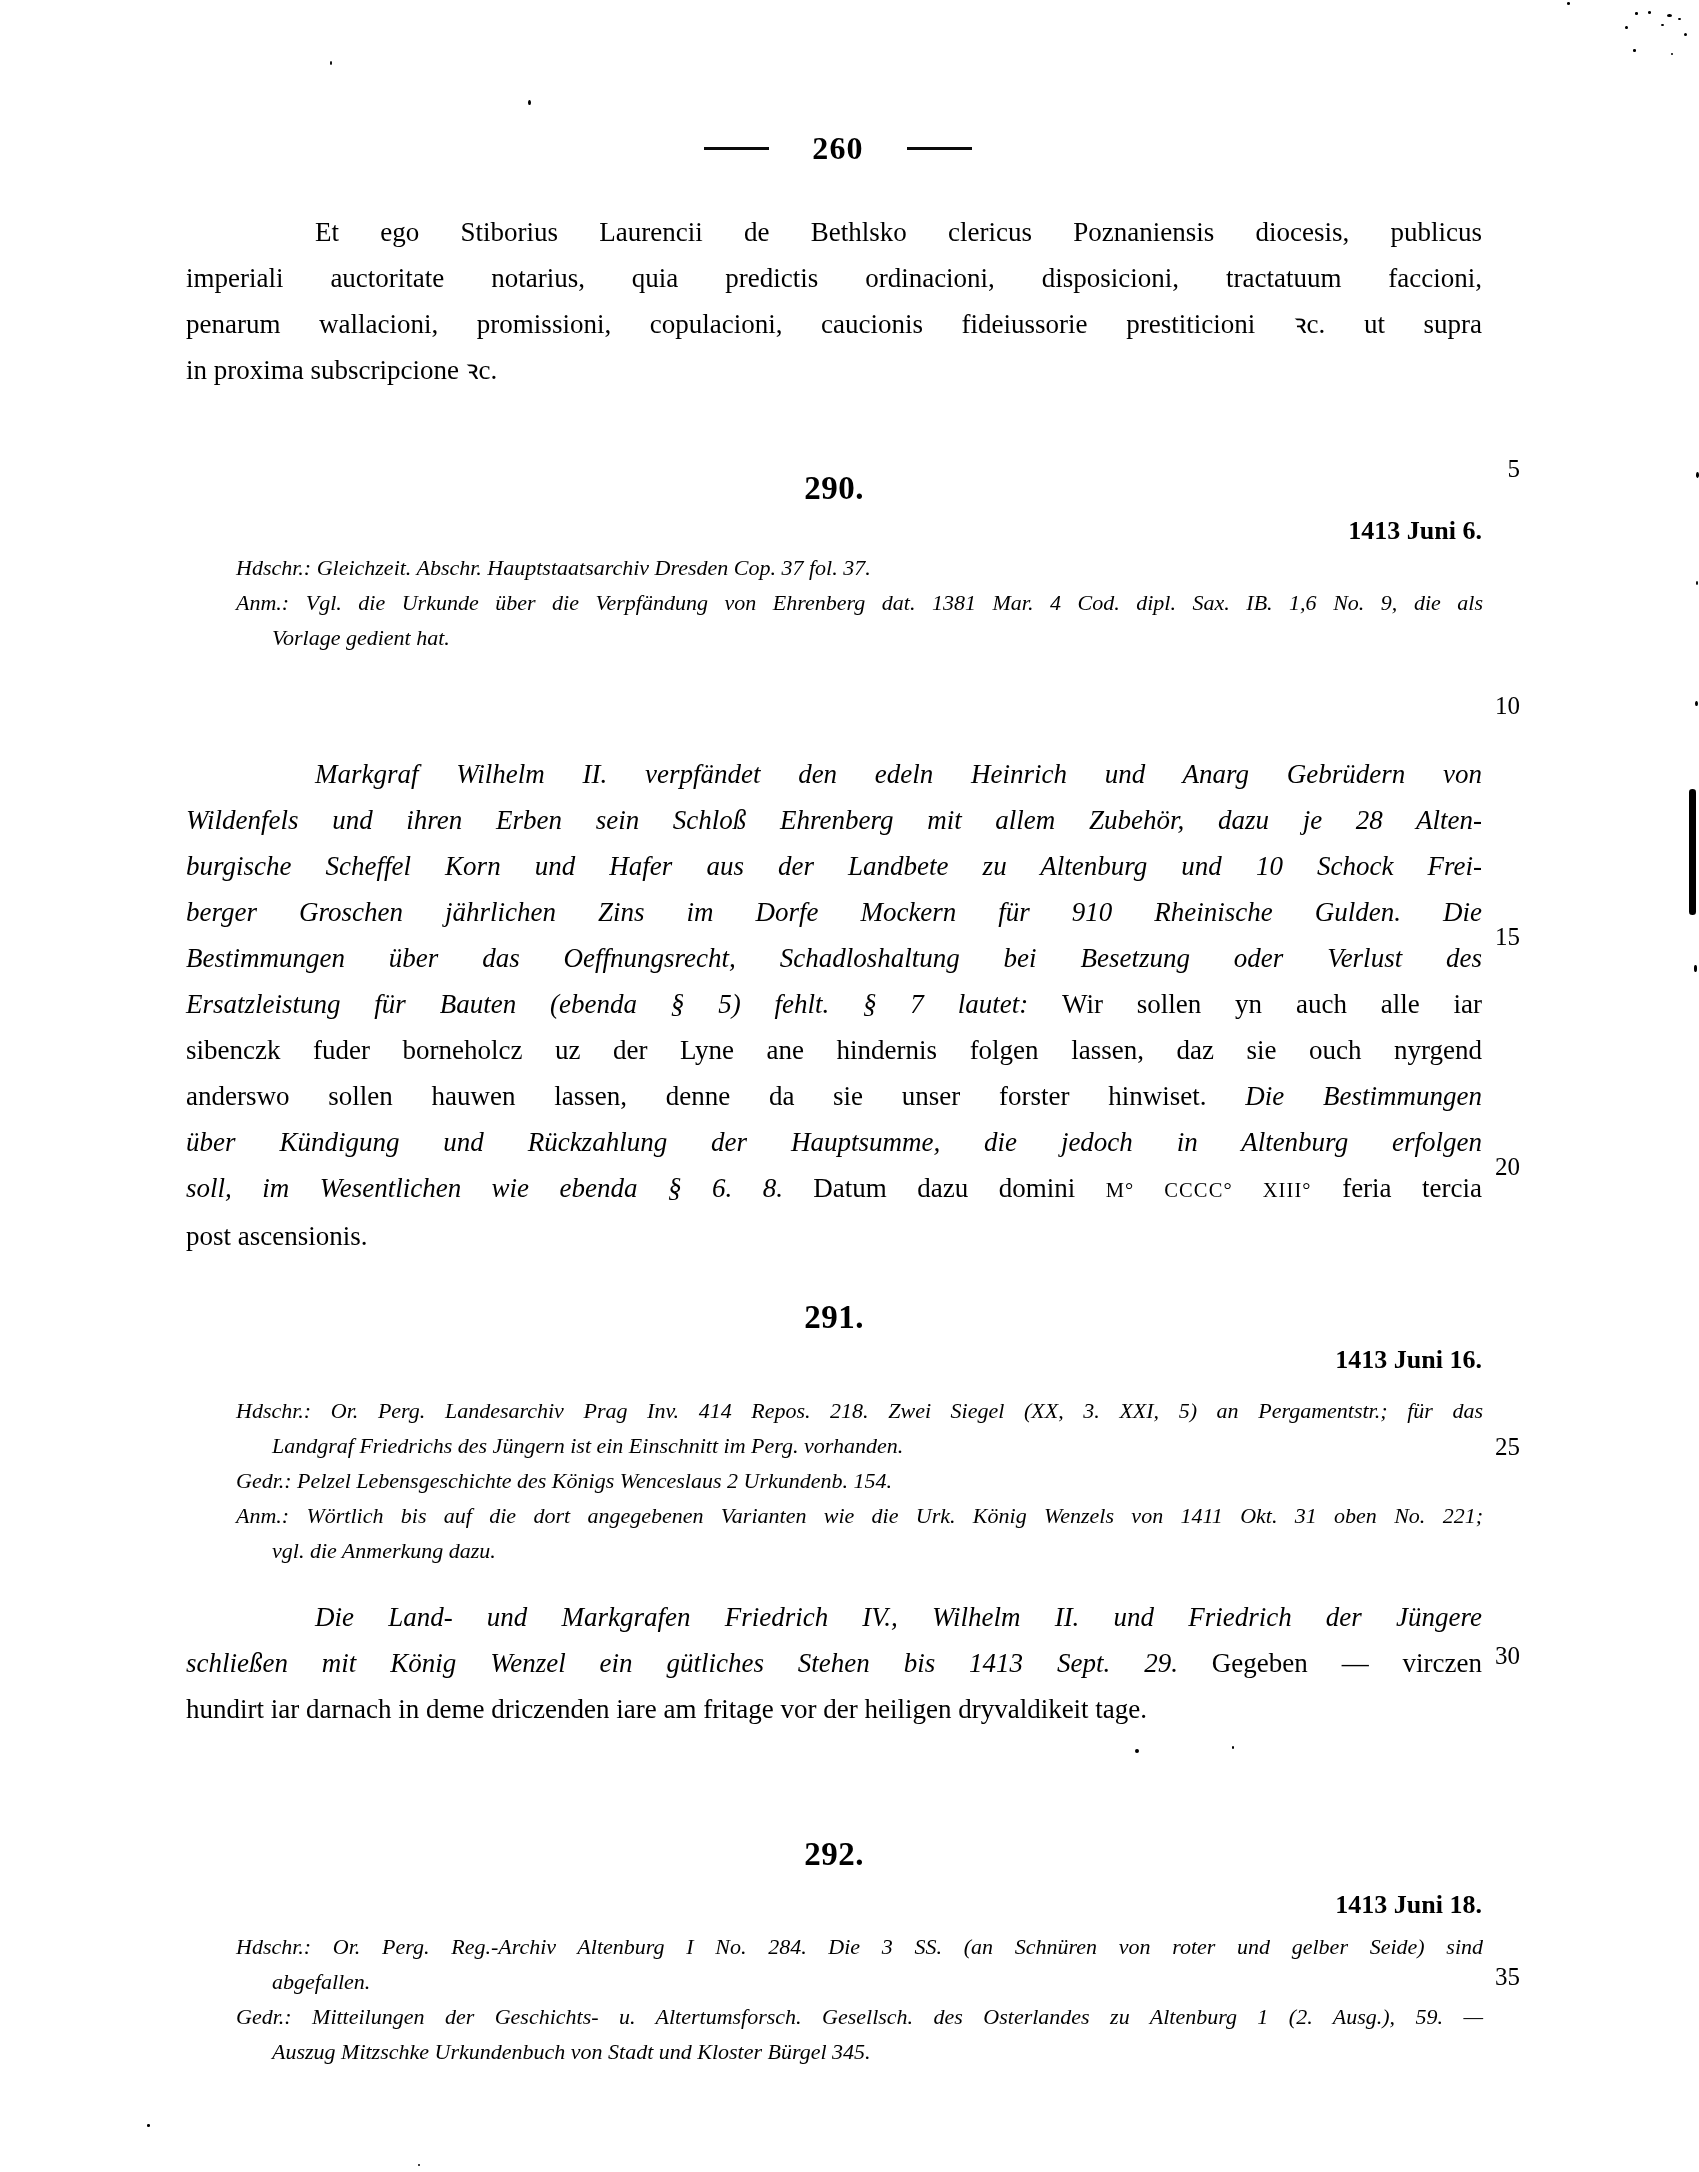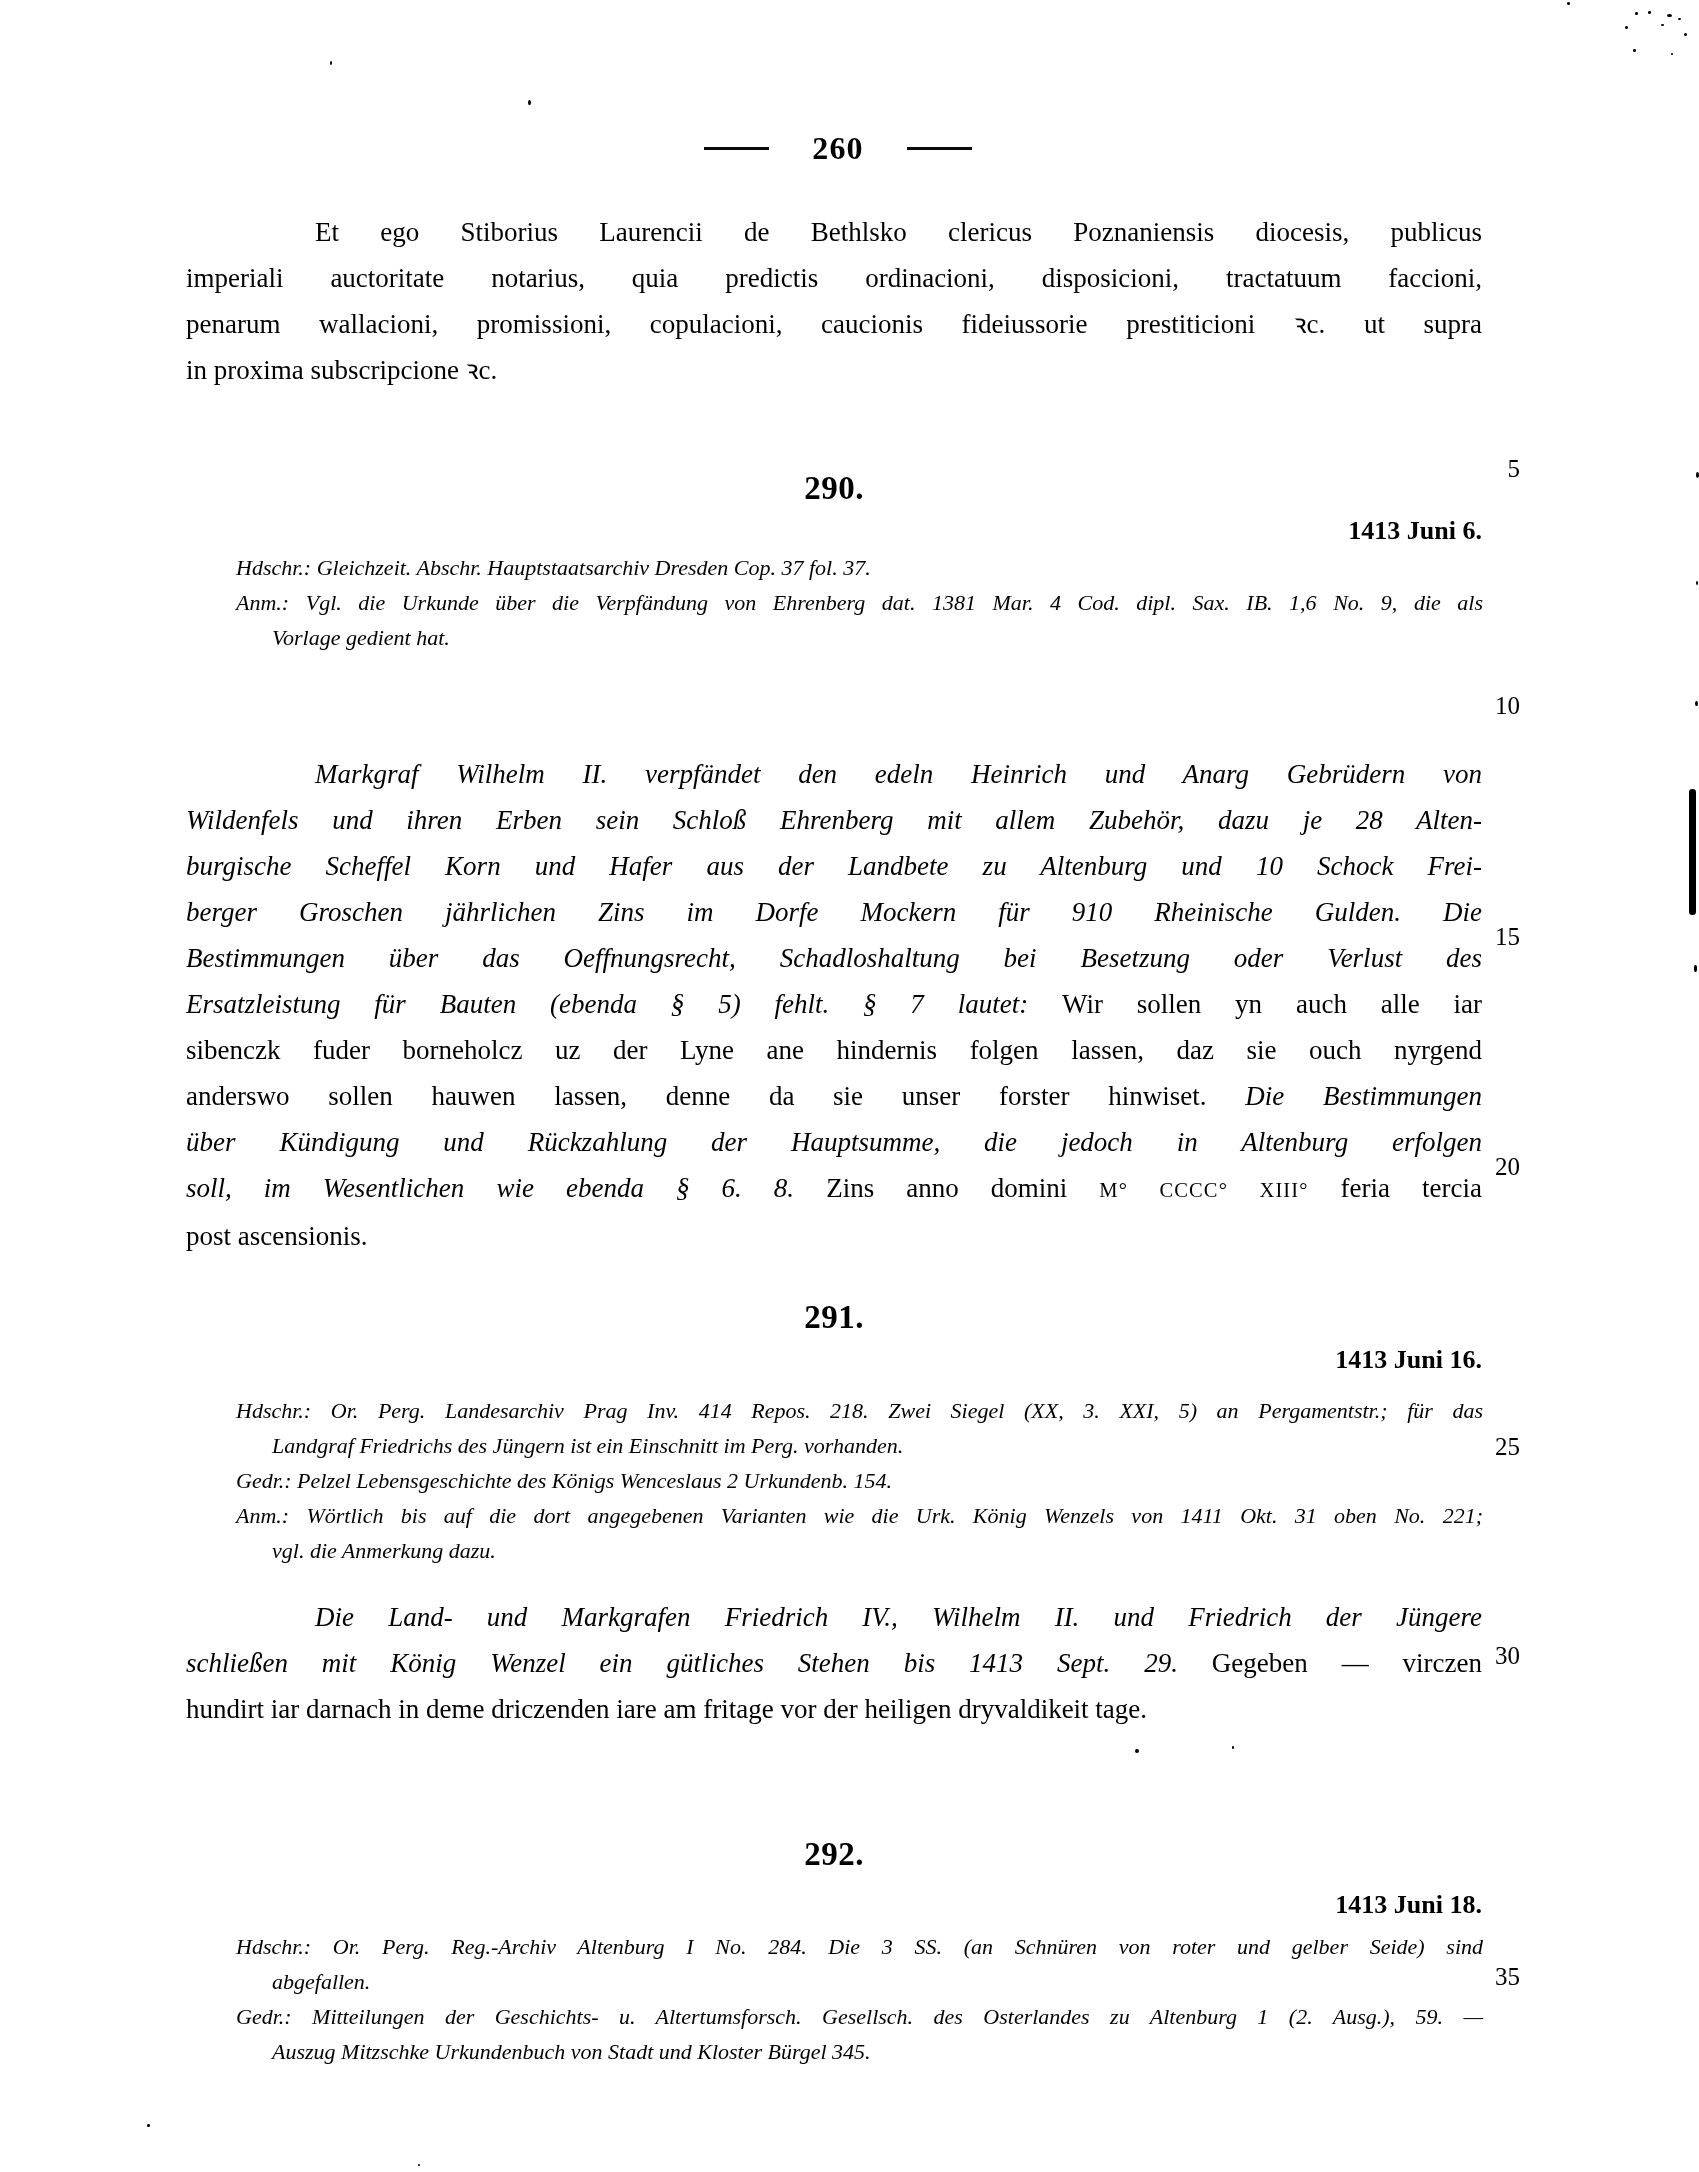--- a/index.html
+++ b/index.html
@@ -70,21 +70,21 @@
   <div class="block body r290">
       <div class="tline ind just"><span class="it">Markgraf Wilhelm II. verpfändet den edeln Heinrich und Anarg Gebrüdern von</span></div>
       <div class="tline just"><span class="it">Wildenfels und ihren Erben sein Schloß Ehrenberg mit allem Zubehör, dazu je 28 Alten-</span></div>
       <div class="tline just"><span class="it">burgische Scheffel Korn und Hafer aus der Landbete zu Altenburg und 10 Schock Frei-</span></div>
       <div class="tline just"><span class="it">berger Groschen jährlichen Zins im Dorfe Mockern für 910 Rheinische Gulden.  Die</span></div>
       <div class="tline just"><span class="it">Bestimmungen über das Oeffnungsrecht, Schadloshaltung bei Besetzung oder Verlust des</span></div>
       <div class="tline just"><span class="it">Ersatzleistung für Bauten (ebenda § 5) fehlt.  § 7 lautet: </span><span class="rm">Wir sollen yn auch alle iar</span></div>
       <div class="tline just"><span class="rm">sibenczk fuder borneholcz uz der Lyne ane hindernis folgen lassen, daz sie ouch nyrgend</span></div>
       <div class="tline just"><span class="rm">anderswo sollen hauwen lassen, denne da sie unser forster hinwiset.  </span><span class="it">Die Bestimmungen</span></div>
       <div class="tline just"><span class="it">über Kündigung und Rückzahlung der Hauptsumme, die jedoch in Altenburg erfolgen</span></div>
-      <div class="tline just"><span class="it">soll, im Wesentlichen wie ebenda § 6. 8.  </span><span class="rm">Zins anno domini </span><span class="sc">M° CCCC° XIII°</span><span class="rm"> feria tercia</span></div>
+      <div class="tline just"><span class="it">soll, im Wesentlichen wie ebenda § 6. 8.  </span><span class="rm">Datum dazu domini </span><span class="sc">M° CCCC° XIII°</span><span class="rm"> feria tercia</span></div>
       <div class="tline"><span class="rm">post ascensionis.</span></div>
     </div>
 
   <div class="heading h291">291.</div>
   <div class="date d291">1413 Juni 16.</div>
   <div class="block notes n291">
       <div class="tline just"><span class="it">Hdschr.: Or. Perg. Landesarchiv Prag Inv. 414 Repos. 218.  Zwei Siegel (XX, 3. XXI, 5) an Pergamentstr.; für das</span></div>
       <div class="tline ind"><span class="it">Landgraf Friedrichs des Jüngern ist ein Einschnitt im Perg. vorhanden.</span></div>
       <div class="tline"><span class="it">Gedr.: Pelzel Lebensgeschichte des Königs Wenceslaus 2 Urkundenb. 154.</span></div>
       <div class="tline just"><span class="it">Anm.: Wörtlich bis auf die dort angegebenen Varianten wie die Urk. König Wenzels von 1411 Okt. 31 oben No. 221;</span></div>

